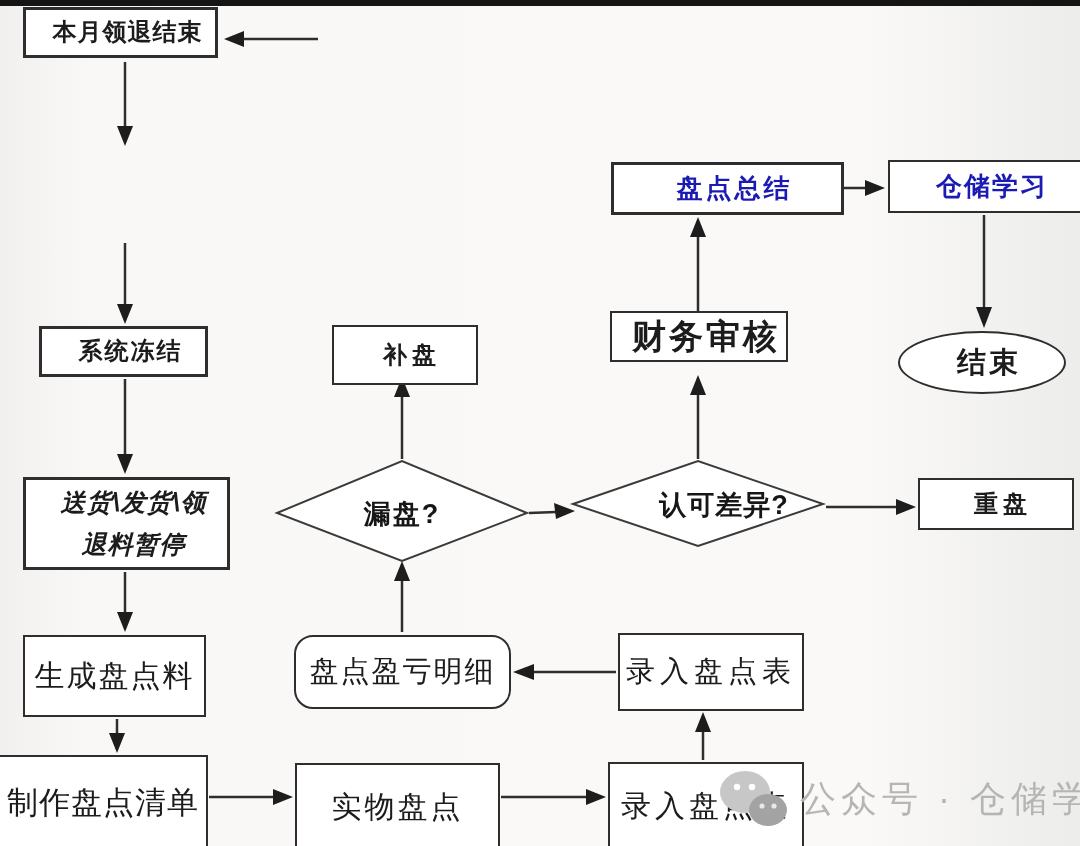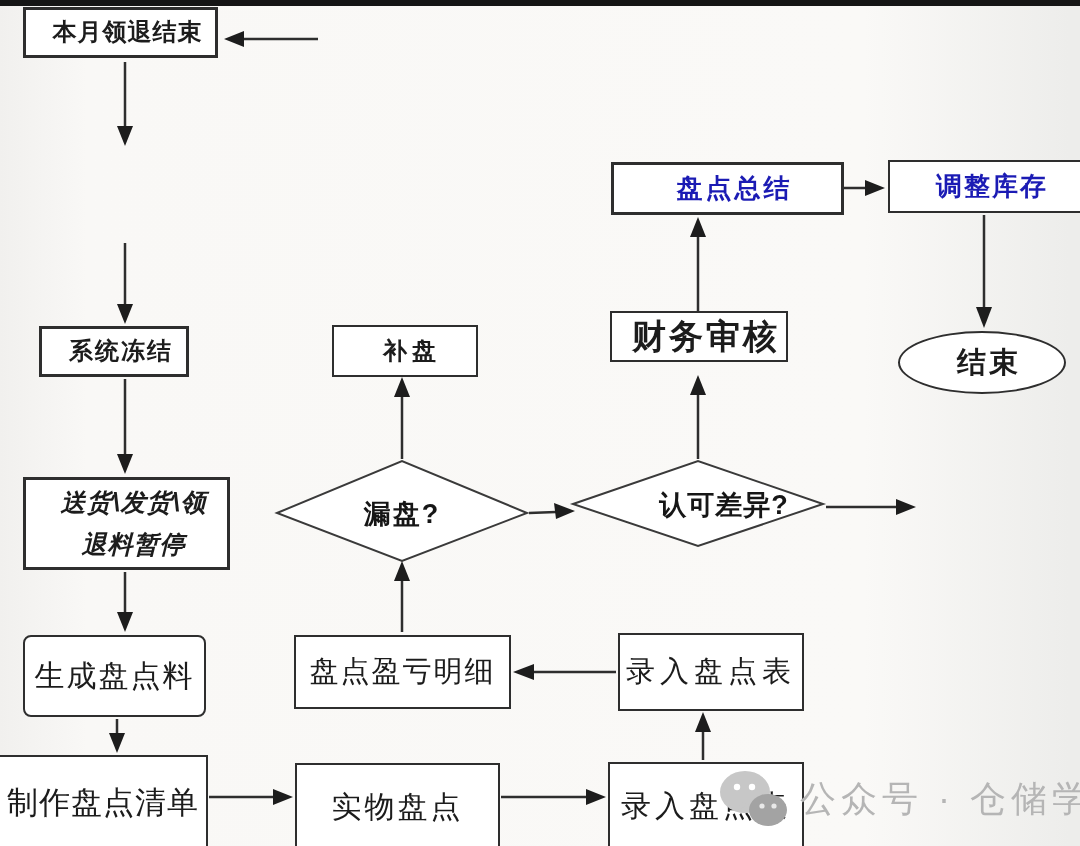--- a/index.html
+++ b/index.html
@@ -114,76 +114,79 @@
         <polygon class="head" points="984,328 976,307 992,307"></polygon>
       </g>
   </svg>
 
   <div class="node b3 bold" style="left:23px;top:7px;width:195px;height:51px;font-size:24px;letter-spacing:1px;">
     <span>本月领退结束</span>
   </div>
 
 
 
-  <div class="node b3 bold" style="left:39px;top:326px;width:150px;height:51px;font-size:24px;letter-spacing:2px;">
+  <div class="node b3 bold" style="left:39px;top:326px;width:169px;height:51px;font-size:24px;letter-spacing:2px;">
     <span>系统冻结</span>
   </div>
 
   <div class="node b3 bold" style="left:23px;top:477px;width:207px;height:93px;font-size:25px;letter-spacing:1px;line-height:1.65;font-style:italic;">
     <span>送货\发货\领</span>
     <span>退料暂停</span>
   </div>
 
-  <div class="node" style="left:23px;top:635px;width:183px;height:82px;font-size:30px;letter-spacing:2px;border-radius:8px;">
+  <div class="node" style="left:23px;top:635px;width:183px;height:82px;font-size:30px;letter-spacing:2px;">
     <span>生成盘点料</span>
   </div>
 
   <div class="node" style="left:-2px;top:755px;width:210px;height:96px;font-size:31px;letter-spacing:1px;">
     <span>制作盘点清单</span>
   </div>
 
   <div class="node" style="left:295px;top:763px;width:205px;height:88px;font-size:30px;letter-spacing:3px;">
     <span>实物盘点</span>
   </div>
 
   <div class="node" style="left:608px;top:762px;width:196px;height:89px;font-size:30px;letter-spacing:4px;">
     <span>录入盘点表</span>
   </div>
 
   <div class="node" style="left:618px;top:633px;width:186px;height:78px;font-size:29px;letter-spacing:5px;">
     <span>录入盘点表</span>
   </div>
 
-  <div class="node" style="left:294px;top:635px;width:217px;height:74px;font-size:29px;letter-spacing:2px;">
+  <div class="node" style="left:294px;top:635px;width:217px;height:74px;font-size:29px;letter-spacing:2px;border-radius:19px;">
     <span>盘点盈亏明细</span>
   </div>
 
   <div class="dlabel" style="left:322px;top:495px;width:160px;height:38px;font-size:27px;letter-spacing:2px;">
     <span>漏盘?</span>
   </div>
 
-  <div class="node bold" style="left:332px;top:325px;width:146px;height:52px;font-size:24px;letter-spacing:5px;">
+  <div class="node bold" style="left:332px;top:325px;width:146px;height:60px;font-size:24px;letter-spacing:5px;">
     <span>补盘</span>
   </div>
 
   <div class="dlabel" style="left:624px;top:486px;width:200px;height:38px;font-size:27px;letter-spacing:1px;">
     <span>认可差异?</span>
   </div>
 
   <div class="node bold" style="left:610px;top:311px;width:178px;height:51px;font-size:34px;letter-spacing:3px;">
     <span>财务审核</span>
   </div>
 
+  <div class="node bold" style="left:918px;top:478px;width:156px;height:52px;font-size:24px;letter-spacing:5px;">
+    <span>重盘</span>
+  </div>
 
   <div class="node b3 bold blue" style="left:583px;top:162px;width:233px;height:53px;font-size:26px;letter-spacing:3px;margin-left:28px;">
     <span>盘点总结</span>
   </div>
 
   <div class="node bold blue" style="left:888px;top:160px;width:194px;height:53px;font-size:26px;letter-spacing:2px;">
-    <span>调整库存</span>
+    <span>仓储学习</span>
   </div>
 
   <div class="node ellipse bold" style="left:898px;top:331px;width:168px;height:63px;font-size:29px;letter-spacing:3px;justify-content:center;">
     <span>结束</span>
   </div>
 
   <div class="watermark">
     <svg width="72" height="62" viewBox="0 0 72 62">
       <ellipse cx="29" cy="24" rx="25" ry="21" fill="#c7c7c7"></ellipse>
       <circle cx="21" cy="19" r="3.2" fill="#ffffff"></circle>

